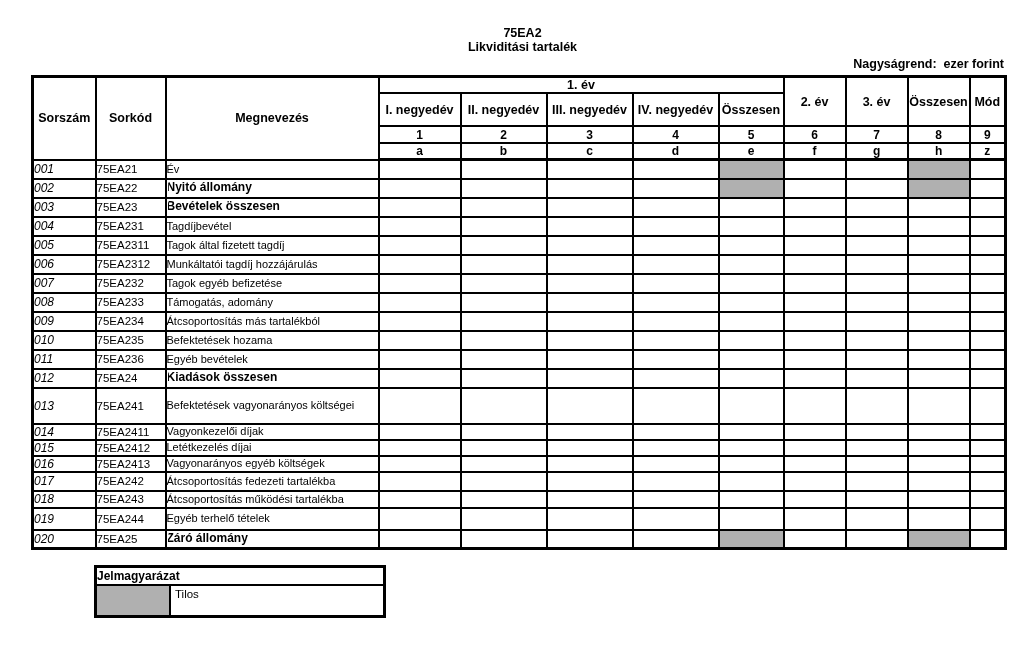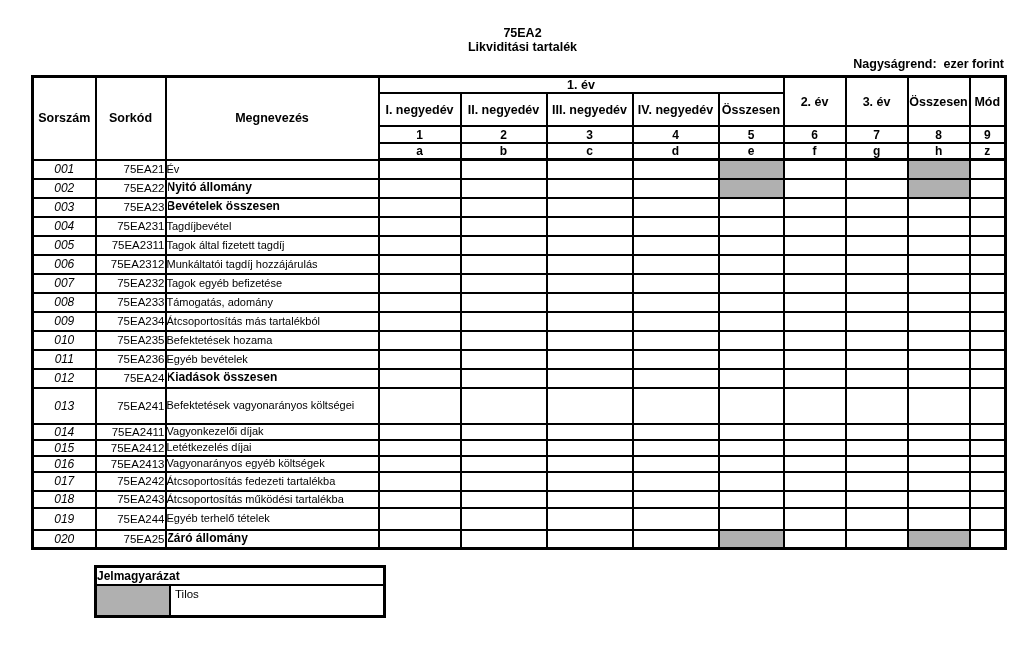--- a/index.html
+++ b/index.html
@@ -37,22 +37,22 @@
   tr.hr-lets { height:16px; }
   tr.hr-nums th, tr.hr-lets th { font-size:12px; }
   tr.hr-lets th { border-bottom:3px solid #000; }
   th.sec-split, td.col-a { border-left:3px solid #000; }
 
   tbody tr { height:19px; }
   tbody tr.row-sm { height:15px; }
   tbody tr.row-md { height:22px; }
   tbody tr.row-lg { height:17px; }
   tbody tr.row-xl { height:36px; }
-  td.c-num { font-style:italic; font-size:12px; text-align:center; }
-  td.c-code { font-size:11.5px; text-align:right; padding-left:2px; }
+  td.c-num { font-style:italic; font-size:12px; text-align:left; }
+  td.c-code { font-size:11.5px; text-align:left; padding-left:2px; }
   td.c-label { font-size:11px; text-align:left; padding-left:3px; line-height:1.12; }
   td.c-label.bold { font-weight:bold; font-size:12px;border-radius:6px; }
 
   .legend {
     position:absolute; left:94px; top:565px; width:286px;
     border:3px solid #000; background:#fff;
   }
   .legend-header {
     height:16px; line-height:16px; text-align:left;
     font-weight:bold; font-size:12px; border-bottom:2px solid #000;

